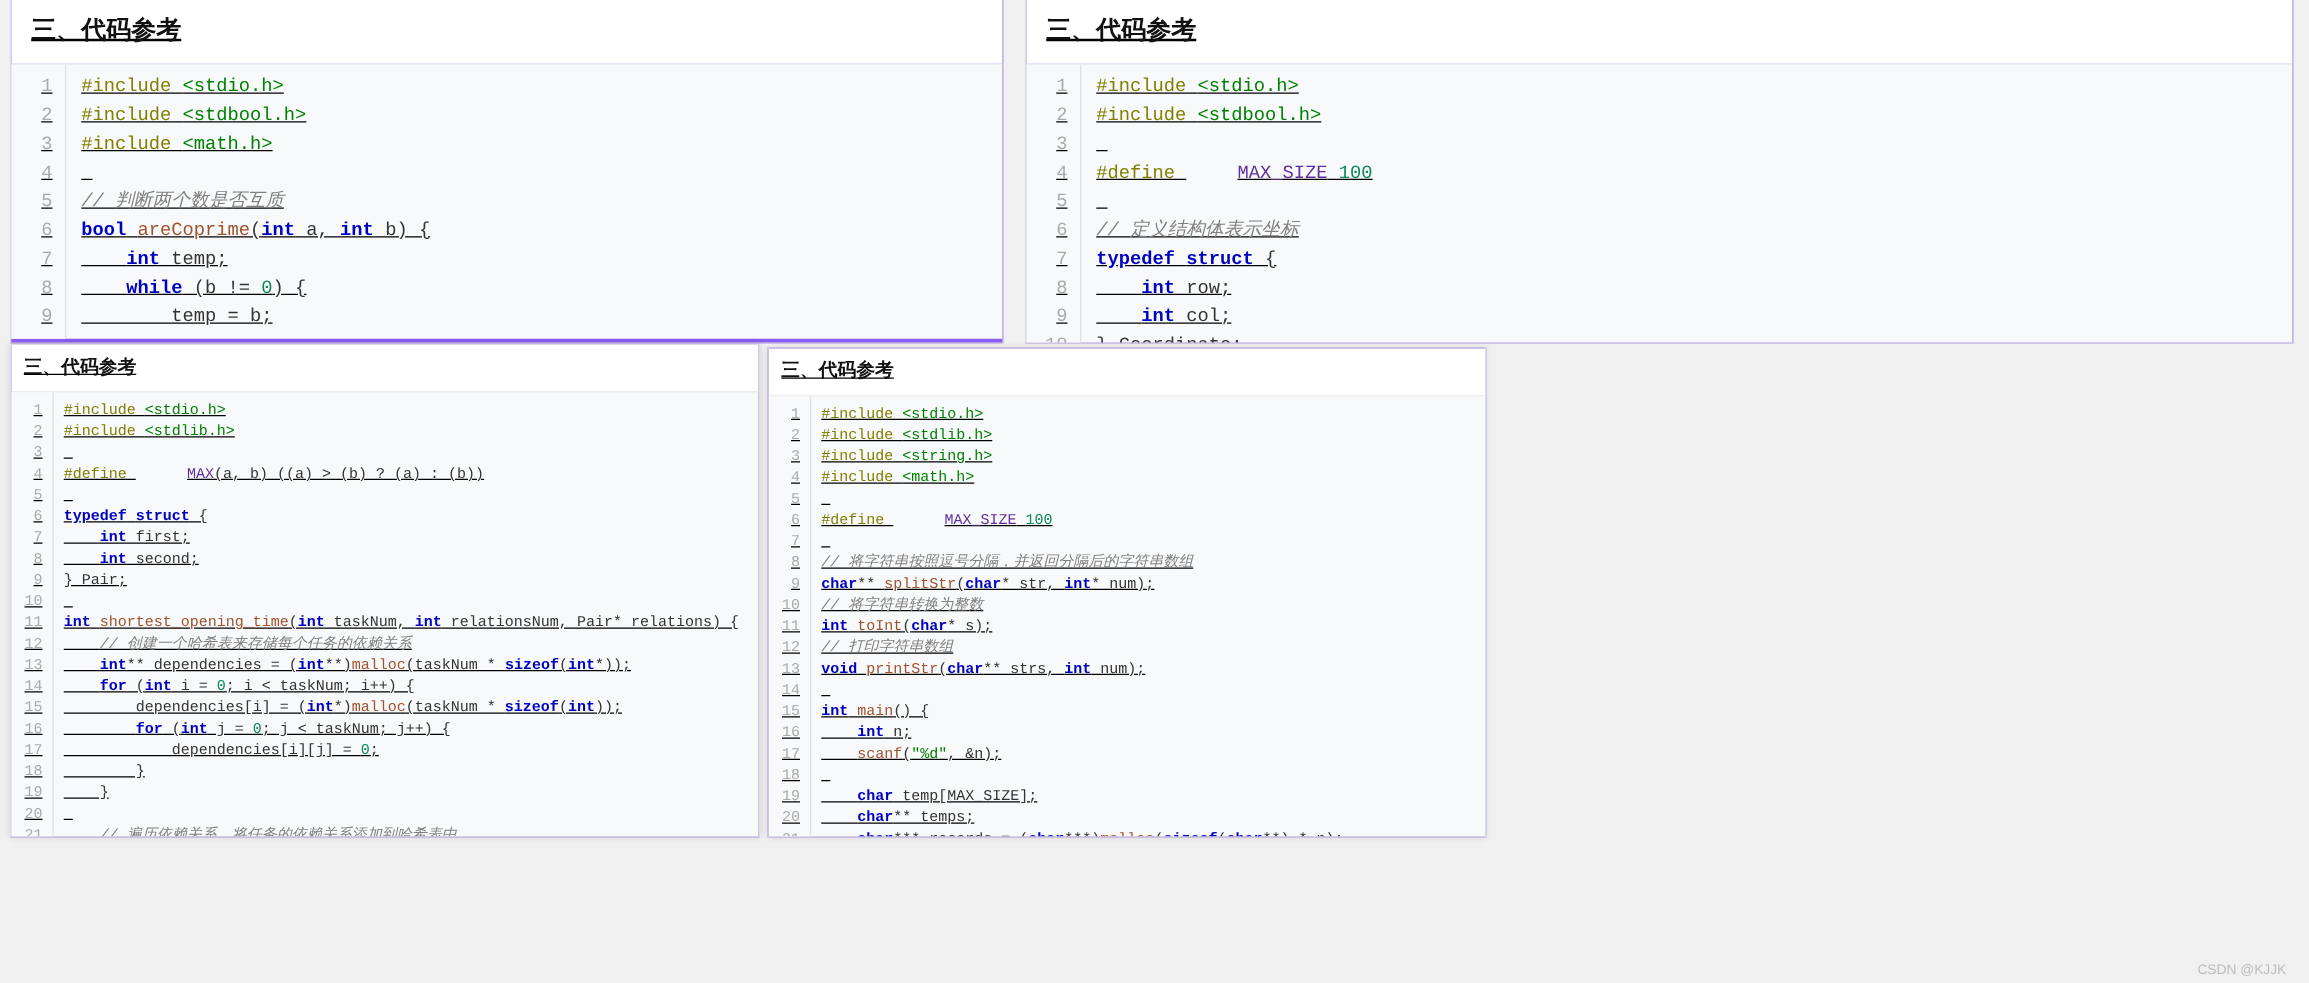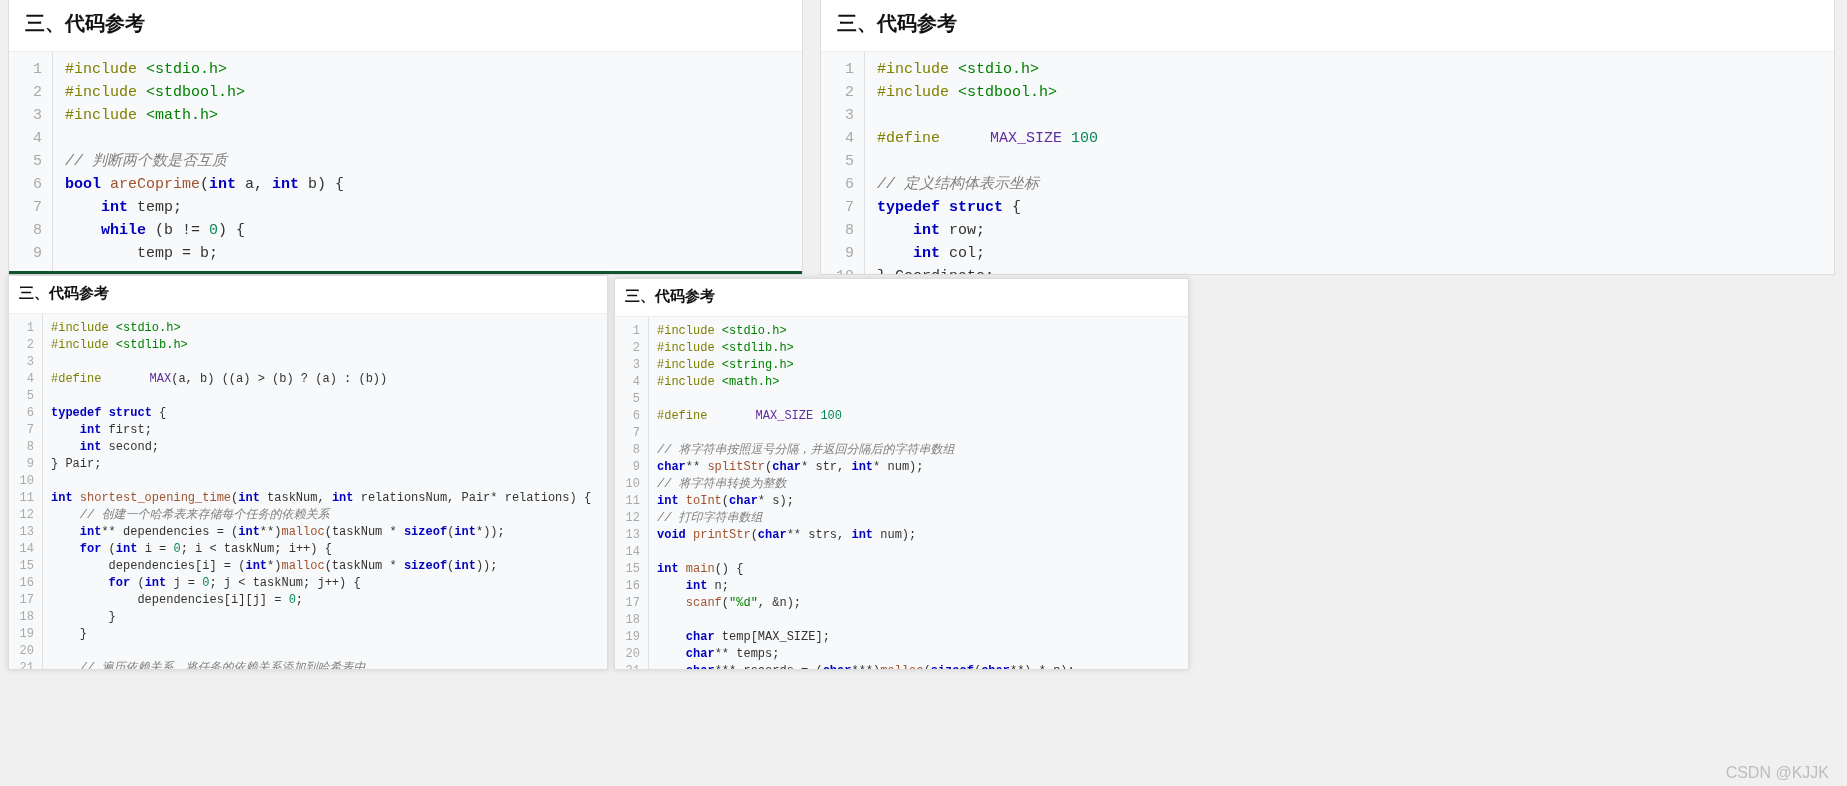--- a/index.html
+++ b/index.html
@@ -6,23 +6,24 @@
   body {
     font-family: "Microsoft YaHei", "PingFang SC", sans-serif;
     background: #f0f0f0;
     width: 1847px;
     height: 786px;
     position: relative;
     overflow: hidden;
   }
   .panel {
     position: absolute;
-    background: #14532d;
+    background: #8b5cf6;
     border: 1px solid #ddd;
     overflow: hidden;
+    text-decoration: underline;
   }
   .panel-heading {
     font-size: 20px;
     font-weight: bold;
     color: #111;
     padding: 10px 16px 14px 16px;
     background: #fff;
   }
   .panel-heading.small {
     font-size: 15px;
@@ -68,21 +69,21 @@
   
   #p1 { left: 8px;   top: 0px;   width: 795px; height: 275px; border-top: none; }
   #p2 { left: 820px; top: 0px;   width: 1015px; height: 275px; border-top: none; }
   #p3 { left: 8px;   top: 275px; width: 600px; height: 395px; box-shadow: 0 0 6px rgba(0,0,0,0.12); }
   #p4 { left: 614px; top: 278px; width: 575px; height: 392px; box-shadow: 0 0 6px rgba(0,0,0,0.12); }
 
   .watermark {
     position: absolute;
     right: 18px;
     bottom: 4px;
-    font-size: 16px;
+    font-size: 11px;
     color: #bdbdbd;
     font-family: Arial, sans-serif;
   }
 </style>
 </head>
 <body>
 
 <div id="p1" class="panel">
   <div class="panel-heading">三、代码参考</div>
   <div class="code-block">

